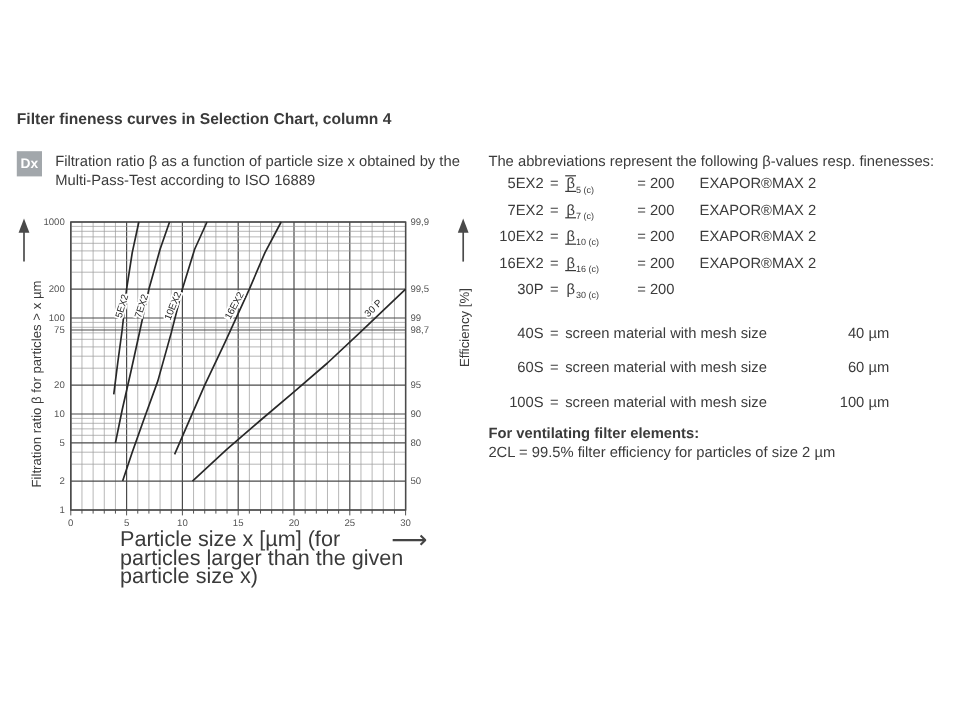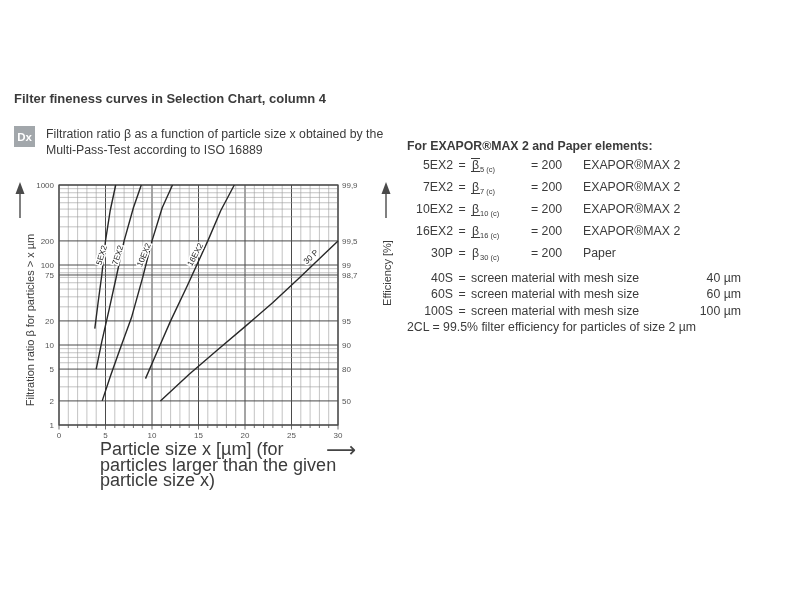--- a/index.html
+++ b/index.html
@@ -21,21 +21,21 @@
   .c1{width:46px;text-align:right;}
   .c2{width:18px;text-align:center;}
   .c3{width:60px;}
   .c4{width:52px;}
   .c5{flex:1;}
   .bsym{display:inline-block;line-height:12px;padding:0 1px;}
   .ov{border-top:1.2px solid #3b3b3b;}
   .un{border-bottom:1.2px solid #3b3b3b;}
   sub.bsub{font-size:7.5px;}
   .srow .sc3{width:212px;}
-  .sc4{width:58px;text-align:right;}
+  .sc4{width:58px;text-align:right;margin-top:12px;}
   .mt8{margin-top:8px;}.mt10{margin-top:10px;}
   svg text{font-family:"Liberation Sans","DejaVu Sans",sans-serif;}
 </style>
 </head>
 <body>
 
 <div class="abs" id="title">Filter fineness curves in Selection Chart, column 4</div>
 
 <div class="abs" id="badge">Dx</div>
 <div class="abs" id="subtitle">Filtration ratio β as a function of particle size x obtained by the Multi-Pass-Test according to ISO 16889</div>
@@ -186,22 +186,22 @@
         <text transform="translate(34,150) rotate(-90)" text-anchor="middle" font-size="11px" fill="#3b3b3b">Filtration ratio β for particles &gt; x µm</text>
         <text transform="translate(391,103) rotate(-90)" text-anchor="middle" font-size="11px" fill="#3b3b3b">Efficiency [%]</text>
       </g>
     </svg>
 </div>
 
 <div class="abs" id="caption">Particle size x [µm] (for particles larger than the given particle size x)</div>
 <div class="abs" id="cap-arrow">⟶</div>
 
 <div class="abs" id="rcol">
-
-  <div class="h">For EXAPOR®MAX 2 and Paper elements:</div>
+  <p>The abbreviations represent the following β-values resp. finenesses:</p>
+
   <div class="defrows">
     <div class="defrow">
       <span class="c1">5EX2</span>
       <span class="c2">=</span>
       <span class="c3"><span class="bsym ov un">β</span><sub class="bsub">5 (c)</sub></span>
       <span class="c4">= 200</span>
       <span class="c5">EXAPOR®MAX 2</span>
     </div>
     <div class="defrow">
       <span class="c1">7EX2</span>
@@ -222,21 +222,20 @@
       <span class="c2">=</span>
       <span class="c3"><span class="bsym un">β</span><sub class="bsub">16 (c)</sub></span>
       <span class="c4">= 200</span>
       <span class="c5">EXAPOR®MAX 2</span>
     </div>
     <div class="defrow">
       <span class="c1">30P</span>
       <span class="c2">=</span>
       <span class="c3"><span class="bsym">β</span><sub class="bsub">30 (c)</sub></span>
       <span class="c4">= 200</span>
-      <span class="c5">Paper</span>
     </div>
   </div>
 
 
   <div class="defrows">
     <div class="defrow srow">
       <span class="c1">40S</span>
       <span class="c2">=</span>
       <span class="sc3">screen material with mesh size</span>
       <span class="sc4">40 µm</span>
@@ -248,14 +247,15 @@
       <span class="sc4">60 µm</span>
     </div>
     <div class="defrow srow">
       <span class="c1">100S</span>
       <span class="c2">=</span>
       <span class="sc3">screen material with mesh size</span>
       <span class="sc4">100 µm</span>
     </div>
   </div>
 
+  <div class="h mt10">For ventilating filter elements:</div>
   <p class="mt8">2CL = 99.5% filter efficiency for particles of size 2 µm</p>
 </div>
 
 </body></html>

